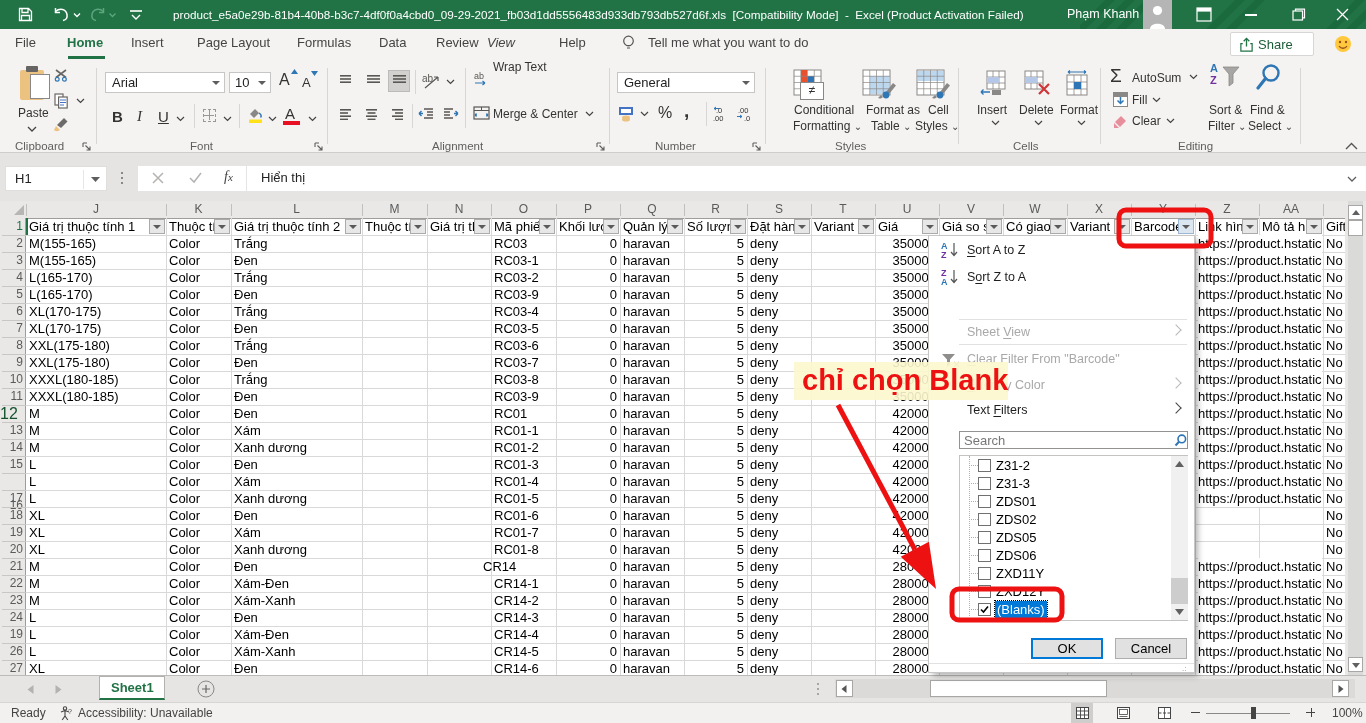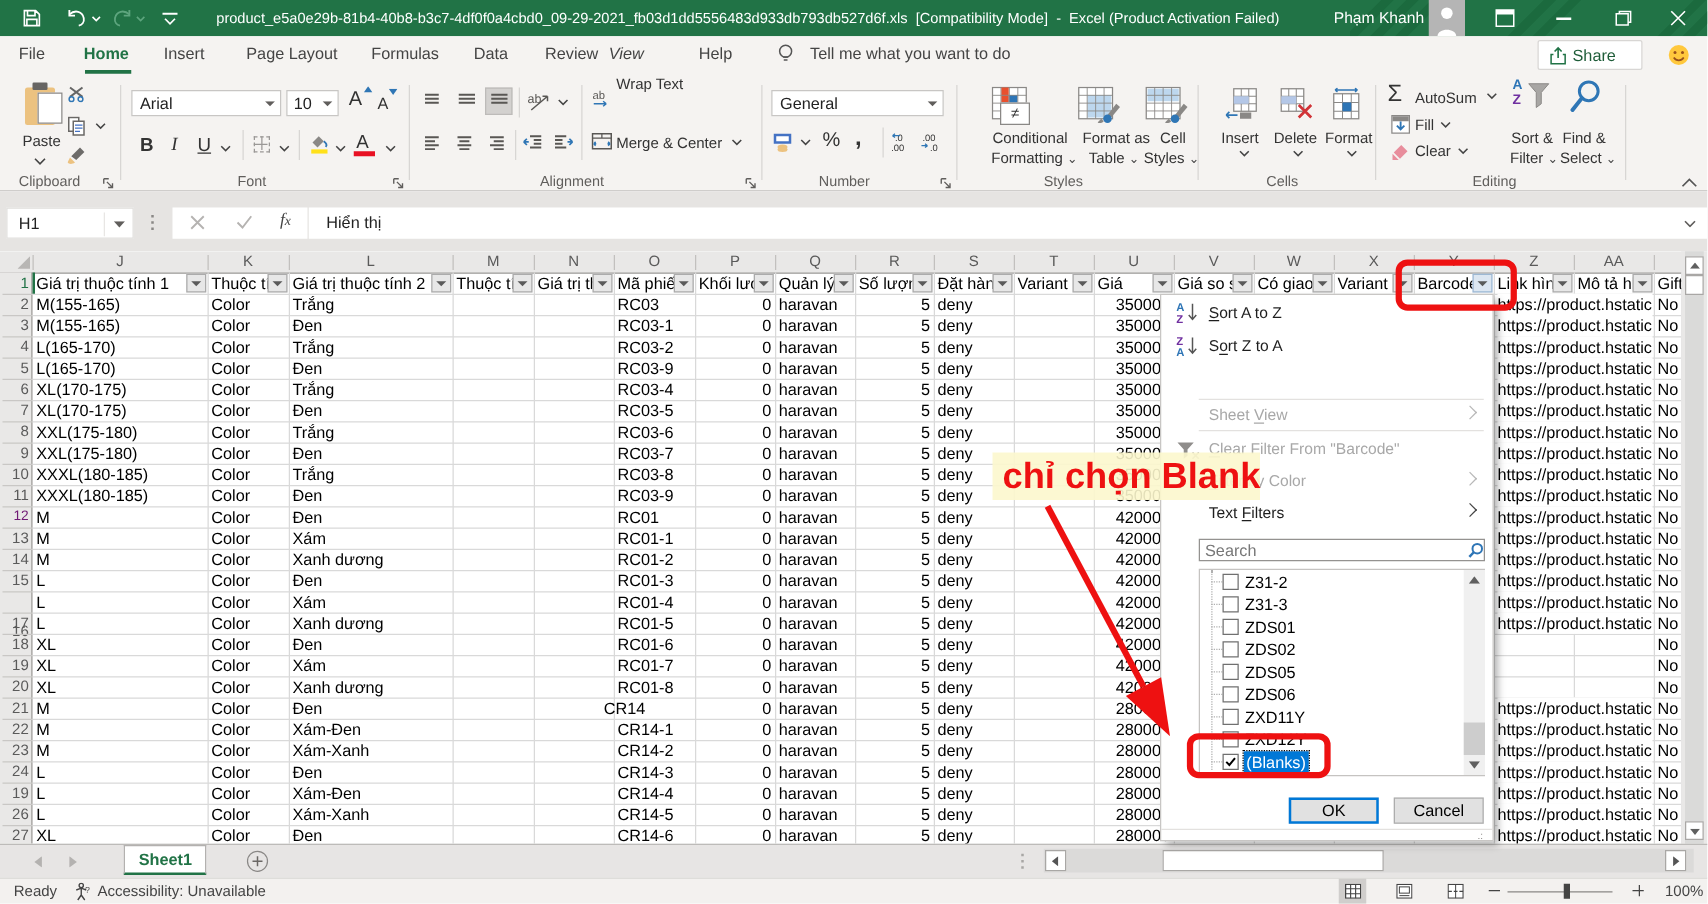--- a/index.html
+++ b/index.html
@@ -493,21 +493,21 @@
 <div class="abs" style="left:0;top:119px;width:23px;height:17px;font-size:12px;color:#5a5a5a;text-align:right;line-height:17px;">7</div>
 <div class="abs" style="left:2px;top:136px;width:24px;height:1px;background:#c9c7c5;"></div>
 <div class="abs" style="left:0;top:136px;width:23px;height:17px;font-size:12px;color:#5a5a5a;text-align:right;line-height:17px;">8</div>
 <div class="abs" style="left:2px;top:153px;width:24px;height:1px;background:#c9c7c5;"></div>
 <div class="abs" style="left:0;top:153px;width:23px;height:17px;font-size:12px;color:#5a5a5a;text-align:right;line-height:17px;">9</div>
 <div class="abs" style="left:2px;top:170px;width:24px;height:1px;background:#c9c7c5;"></div>
 <div class="abs" style="left:0;top:170px;width:23px;height:17px;font-size:12px;color:#5a5a5a;text-align:right;line-height:17px;">10</div>
 <div class="abs" style="left:2px;top:187px;width:24px;height:1px;background:#c9c7c5;"></div>
 <div class="abs" style="left:0;top:187px;width:23px;height:17px;font-size:12px;color:#5a5a5a;text-align:right;line-height:17px;">11</div>
 <div class="abs" style="left:2px;top:204px;width:24px;height:1px;background:#c9c7c5;"></div>
-<div class="abs" style="left:0;top:204px;width:23px;height:17px;font-size:11px;color:#701a75;text-align:right;line-height:17px;">12</div>
+<div class="abs" style="left:0;top:204px;width:23px;height:17px;font-size:16px;color:#14532d;line-height:17px;">12</div>
 <div class="abs" style="left:2px;top:221px;width:24px;height:1px;background:#c9c7c5;"></div>
 <div class="abs" style="left:0;top:221px;width:23px;height:17px;font-size:12px;color:#5a5a5a;text-align:right;line-height:17px;">13</div>
 <div class="abs" style="left:2px;top:238px;width:24px;height:1px;background:#c9c7c5;"></div>
 <div class="abs" style="left:0;top:238px;width:23px;height:17px;font-size:12px;color:#5a5a5a;text-align:right;line-height:17px;">14</div>
 <div class="abs" style="left:2px;top:255px;width:24px;height:1px;background:#c9c7c5;"></div>
 <div class="abs" style="left:0;top:255px;width:23px;height:17px;font-size:12px;color:#5a5a5a;text-align:right;line-height:17px;">15</div>
 <div class="abs" style="left:2px;top:272px;width:24px;height:1px;background:#c9c7c5;"></div>
 <div class="abs" style="left:0;top:272px;width:23px;height:17px;font-size:12px;color:#5a5a5a;text-align:right;line-height:17px;margin-top:24px;">16</div>
 <div class="abs" style="left:2px;top:289px;width:24px;height:1px;background:#c9c7c5;"></div>
 <div class="abs" style="left:0;top:289px;width:23px;height:17px;font-size:12px;color:#5a5a5a;text-align:right;line-height:17px;">17</div>

